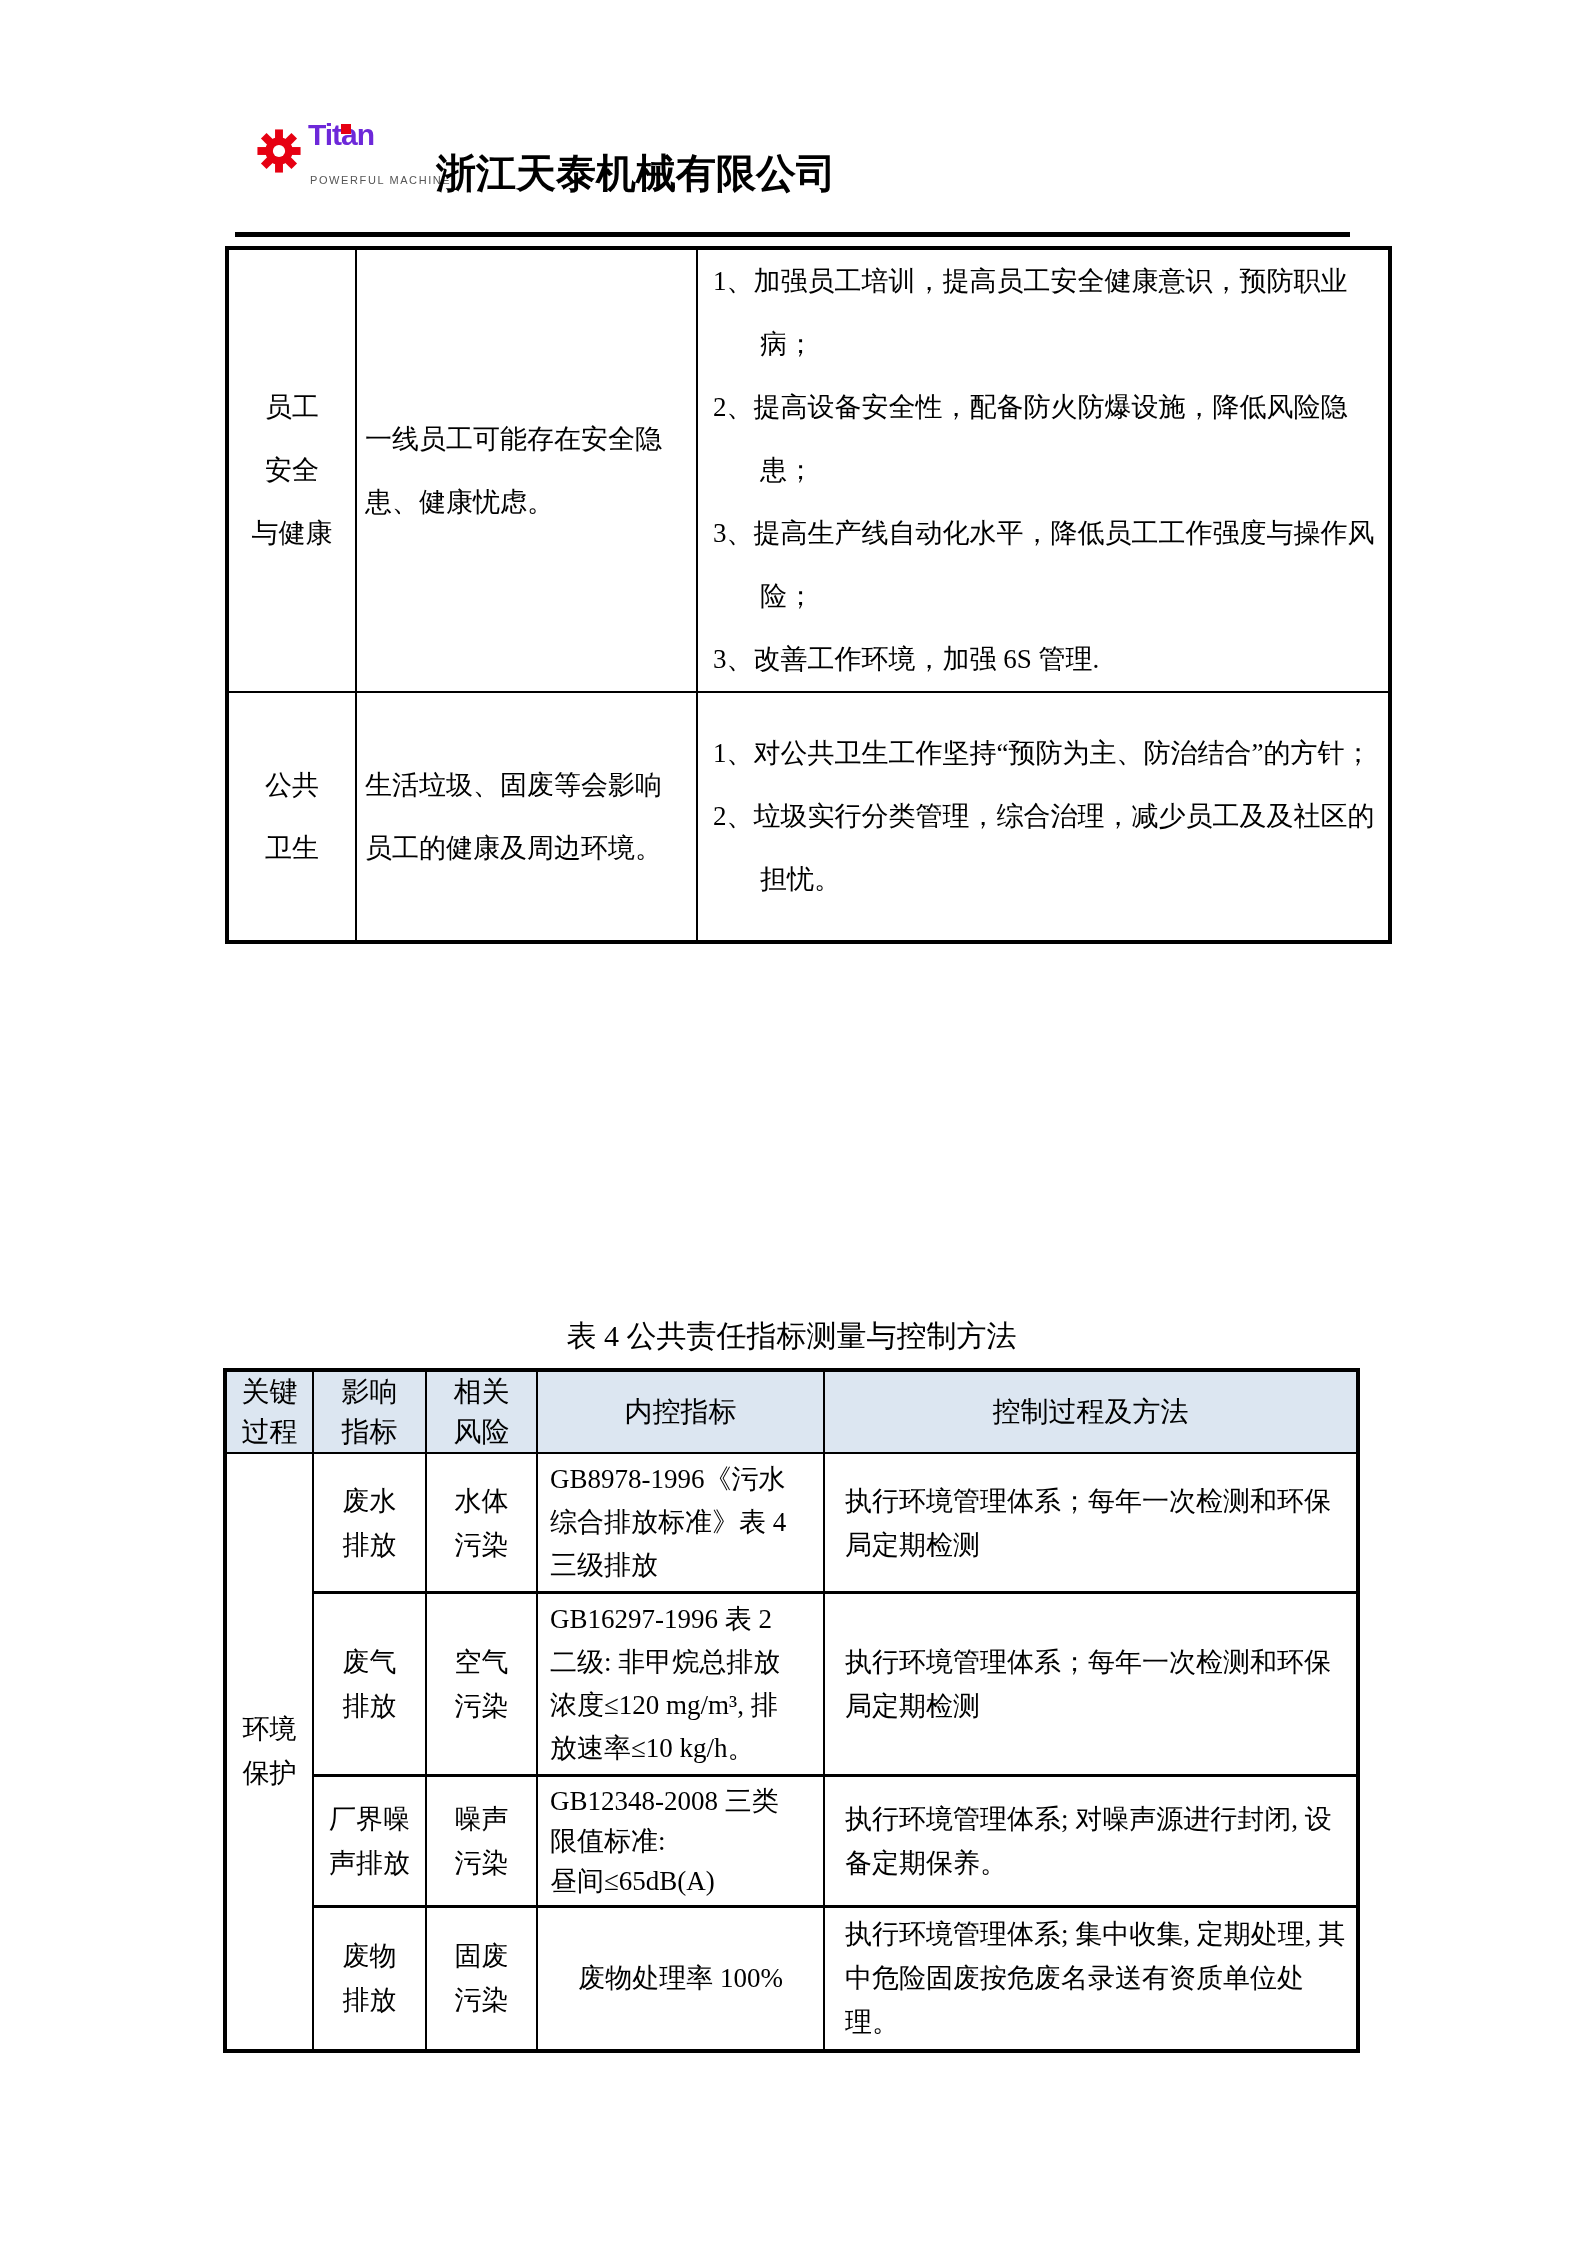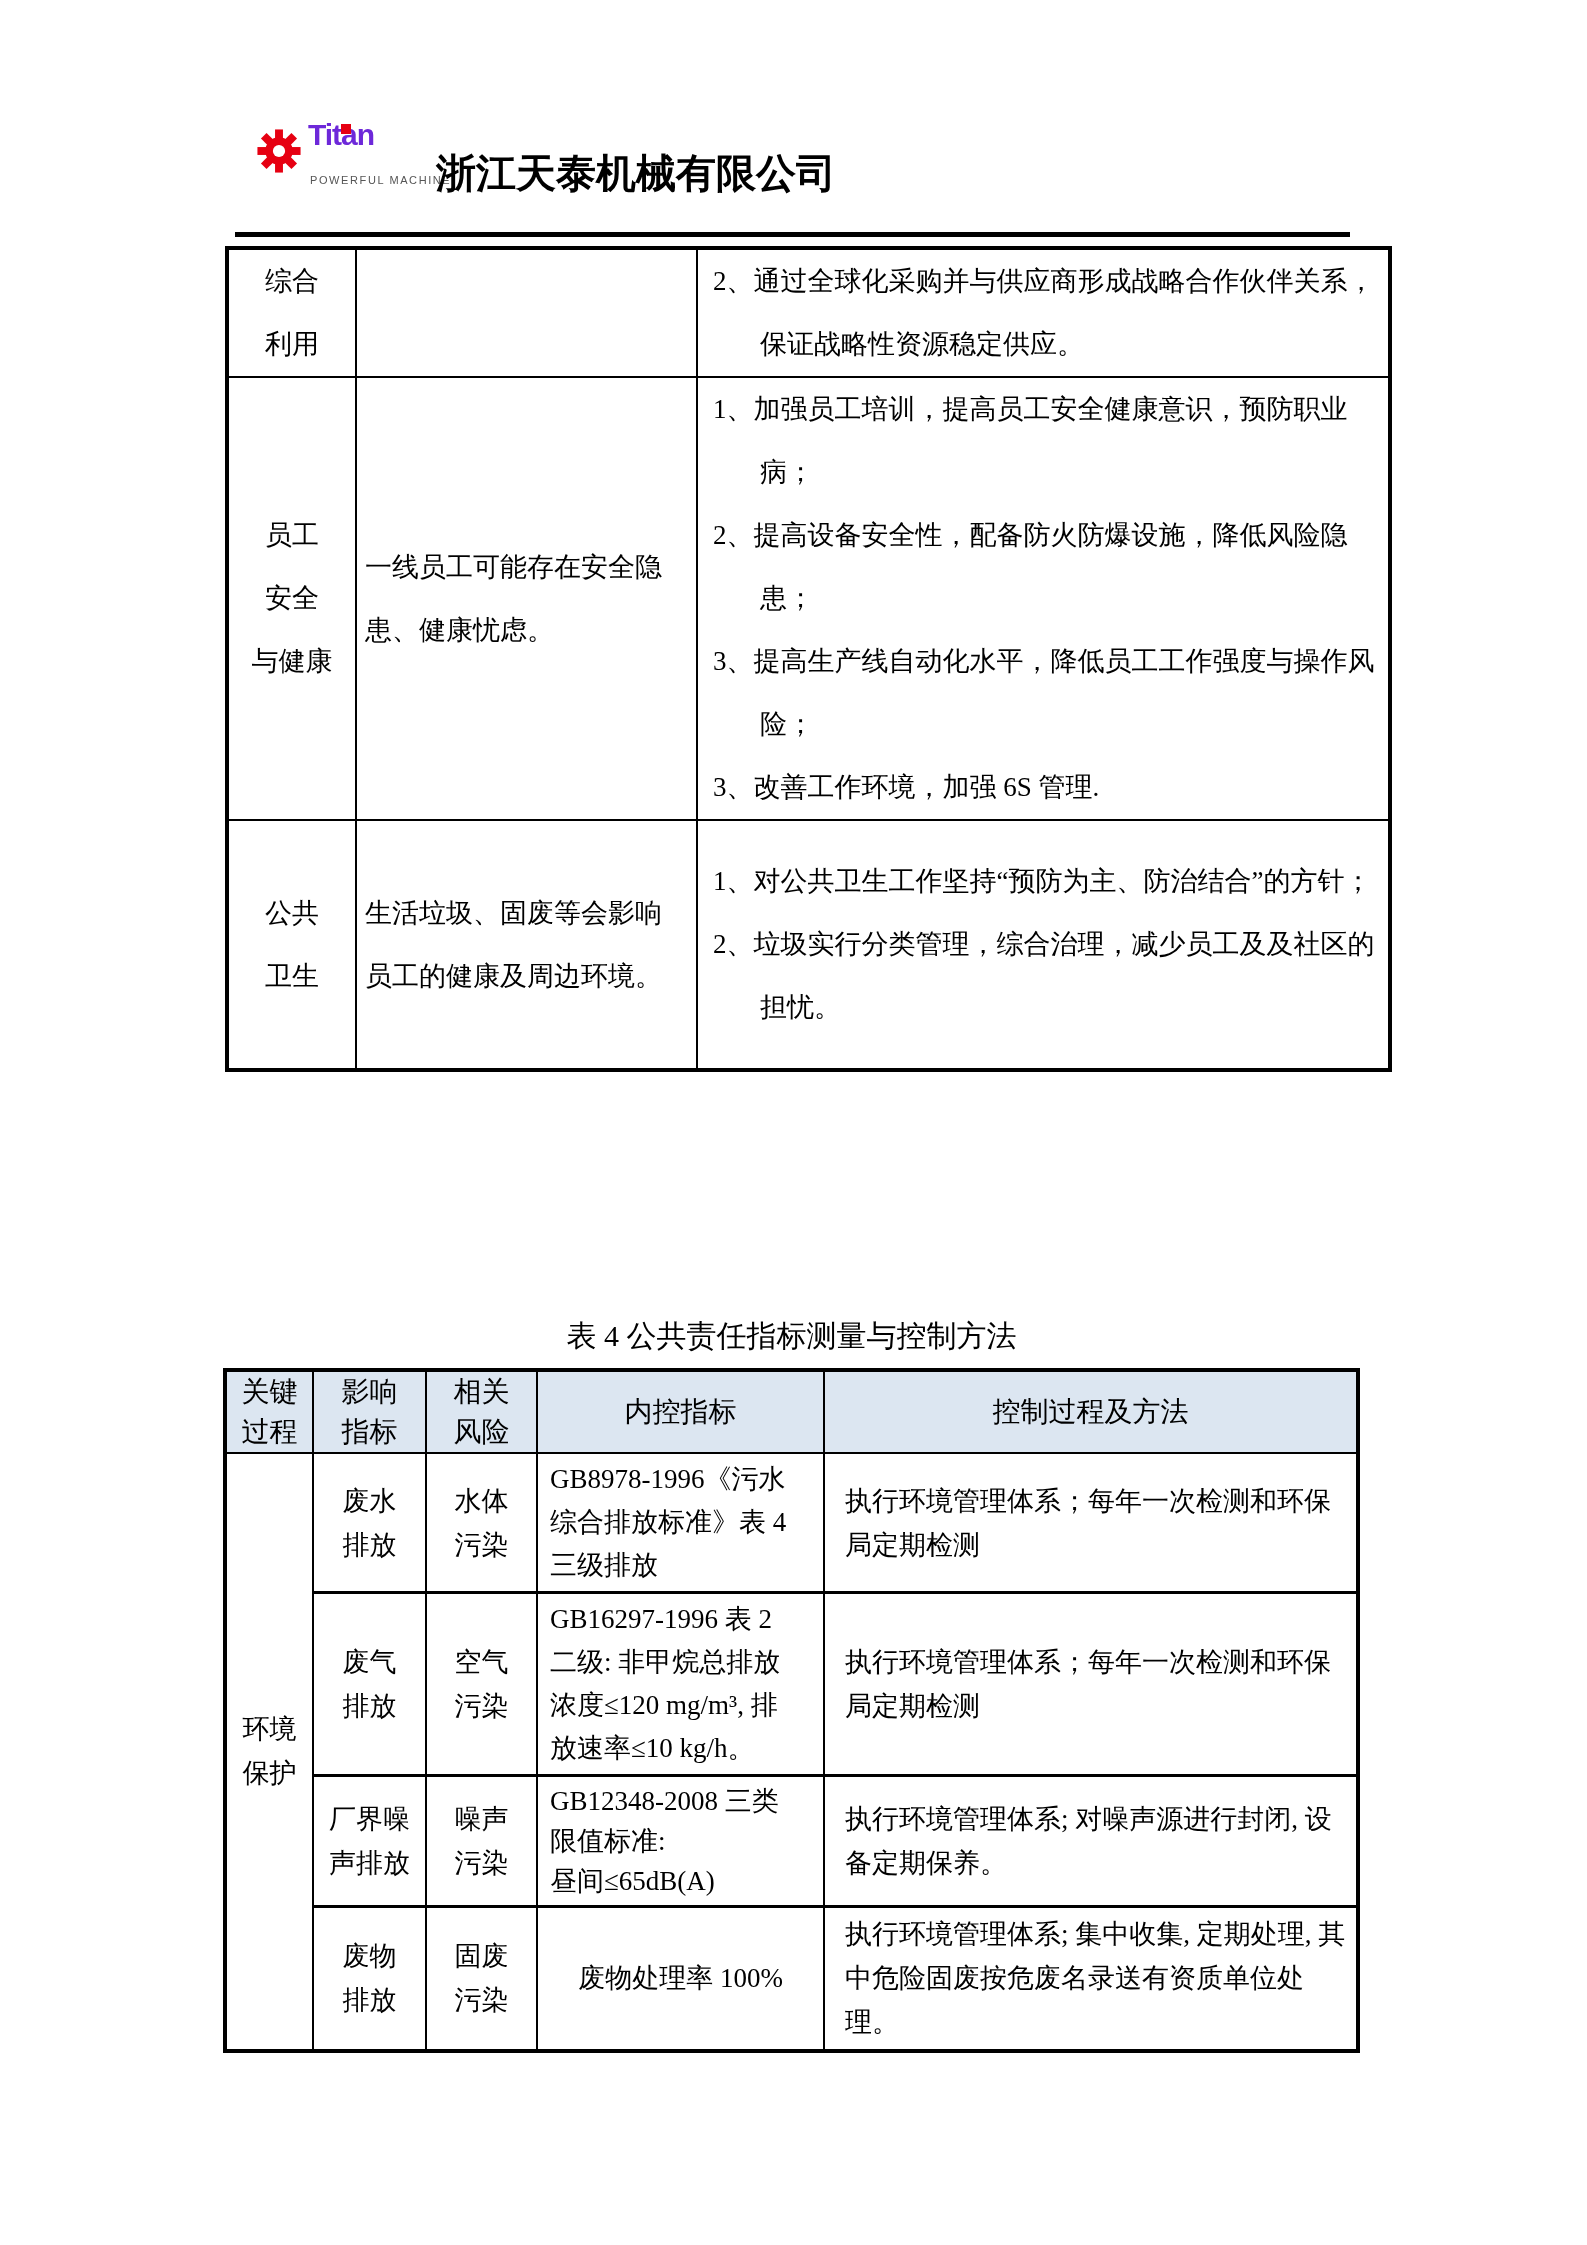--- a/index.html
+++ b/index.html
@@ -86,28 +86,20 @@
 
   <div class="abs rule" style="left:235px; top:232px; width:1115px; height:5px;"></div>
 
   <table class="t1 abs" style="left:225px; top:246px;">
     <colgroup>
         <col style="width:129px">
         <col style="width:341px">
         <col style="width:693px">
       </colgroup>
     <tbody>
-        <tr style="height:123px">
-      <td class="aspect">综合
-利用</td>
-      <td class="riskc"></td>
-      <td class="measures">
-        <div class="m-item">2、通过全球化采购并与供应商形成战略合作伙伴关系，保证战略性资源稳定供应。</div>
-      </td>
-    </tr>
     <tr style="height:442px">
       <td class="aspect">员工
 安全
 与健康</td>
       <td class="riskc">一线员工可能存在安全隐患、健康忧虑。</td>
       <td class="measures">
         <div class="m-item">1、加强员工培训，提高员工安全健康意识，预防职业病；</div>
         <div class="m-item">2、提高设备安全性，配备防火防爆设施，降低风险隐患；</div>
         <div class="m-item">3、提高生产线自动化水平，降低员工工作强度与操作风险；</div>
         <div class="m-item">3、改善工作环境，加强 6S 管理.</div>

